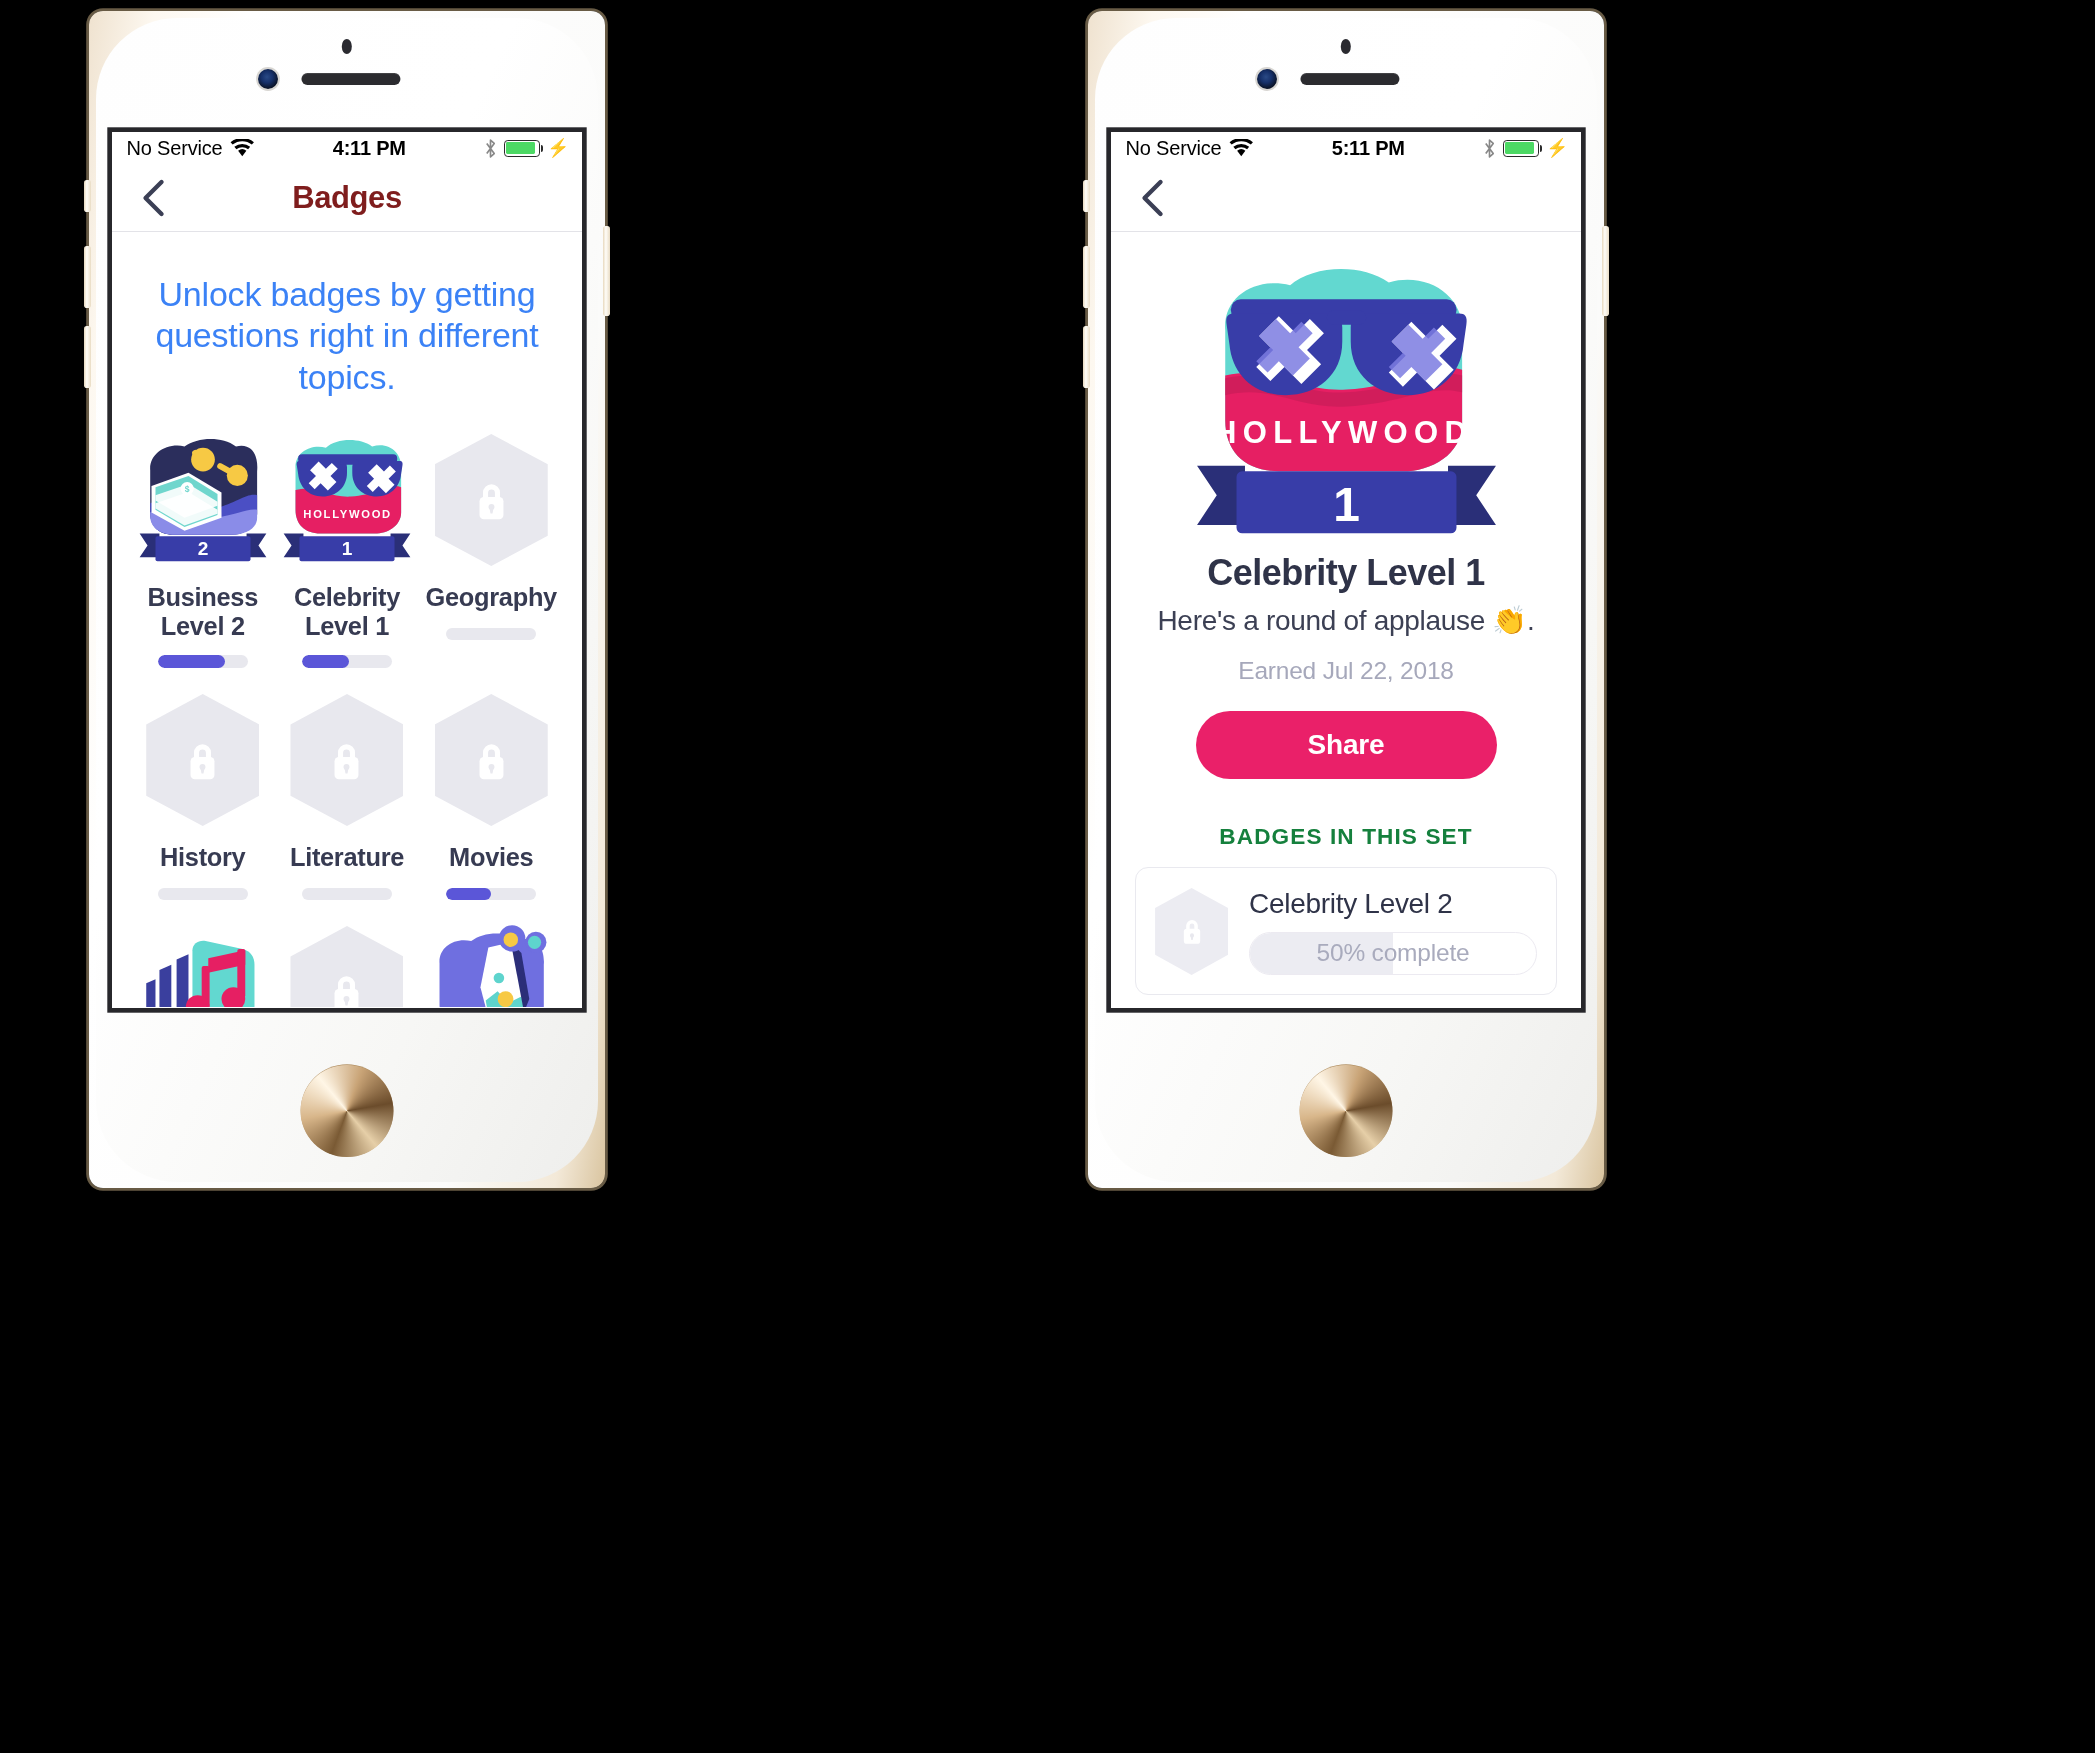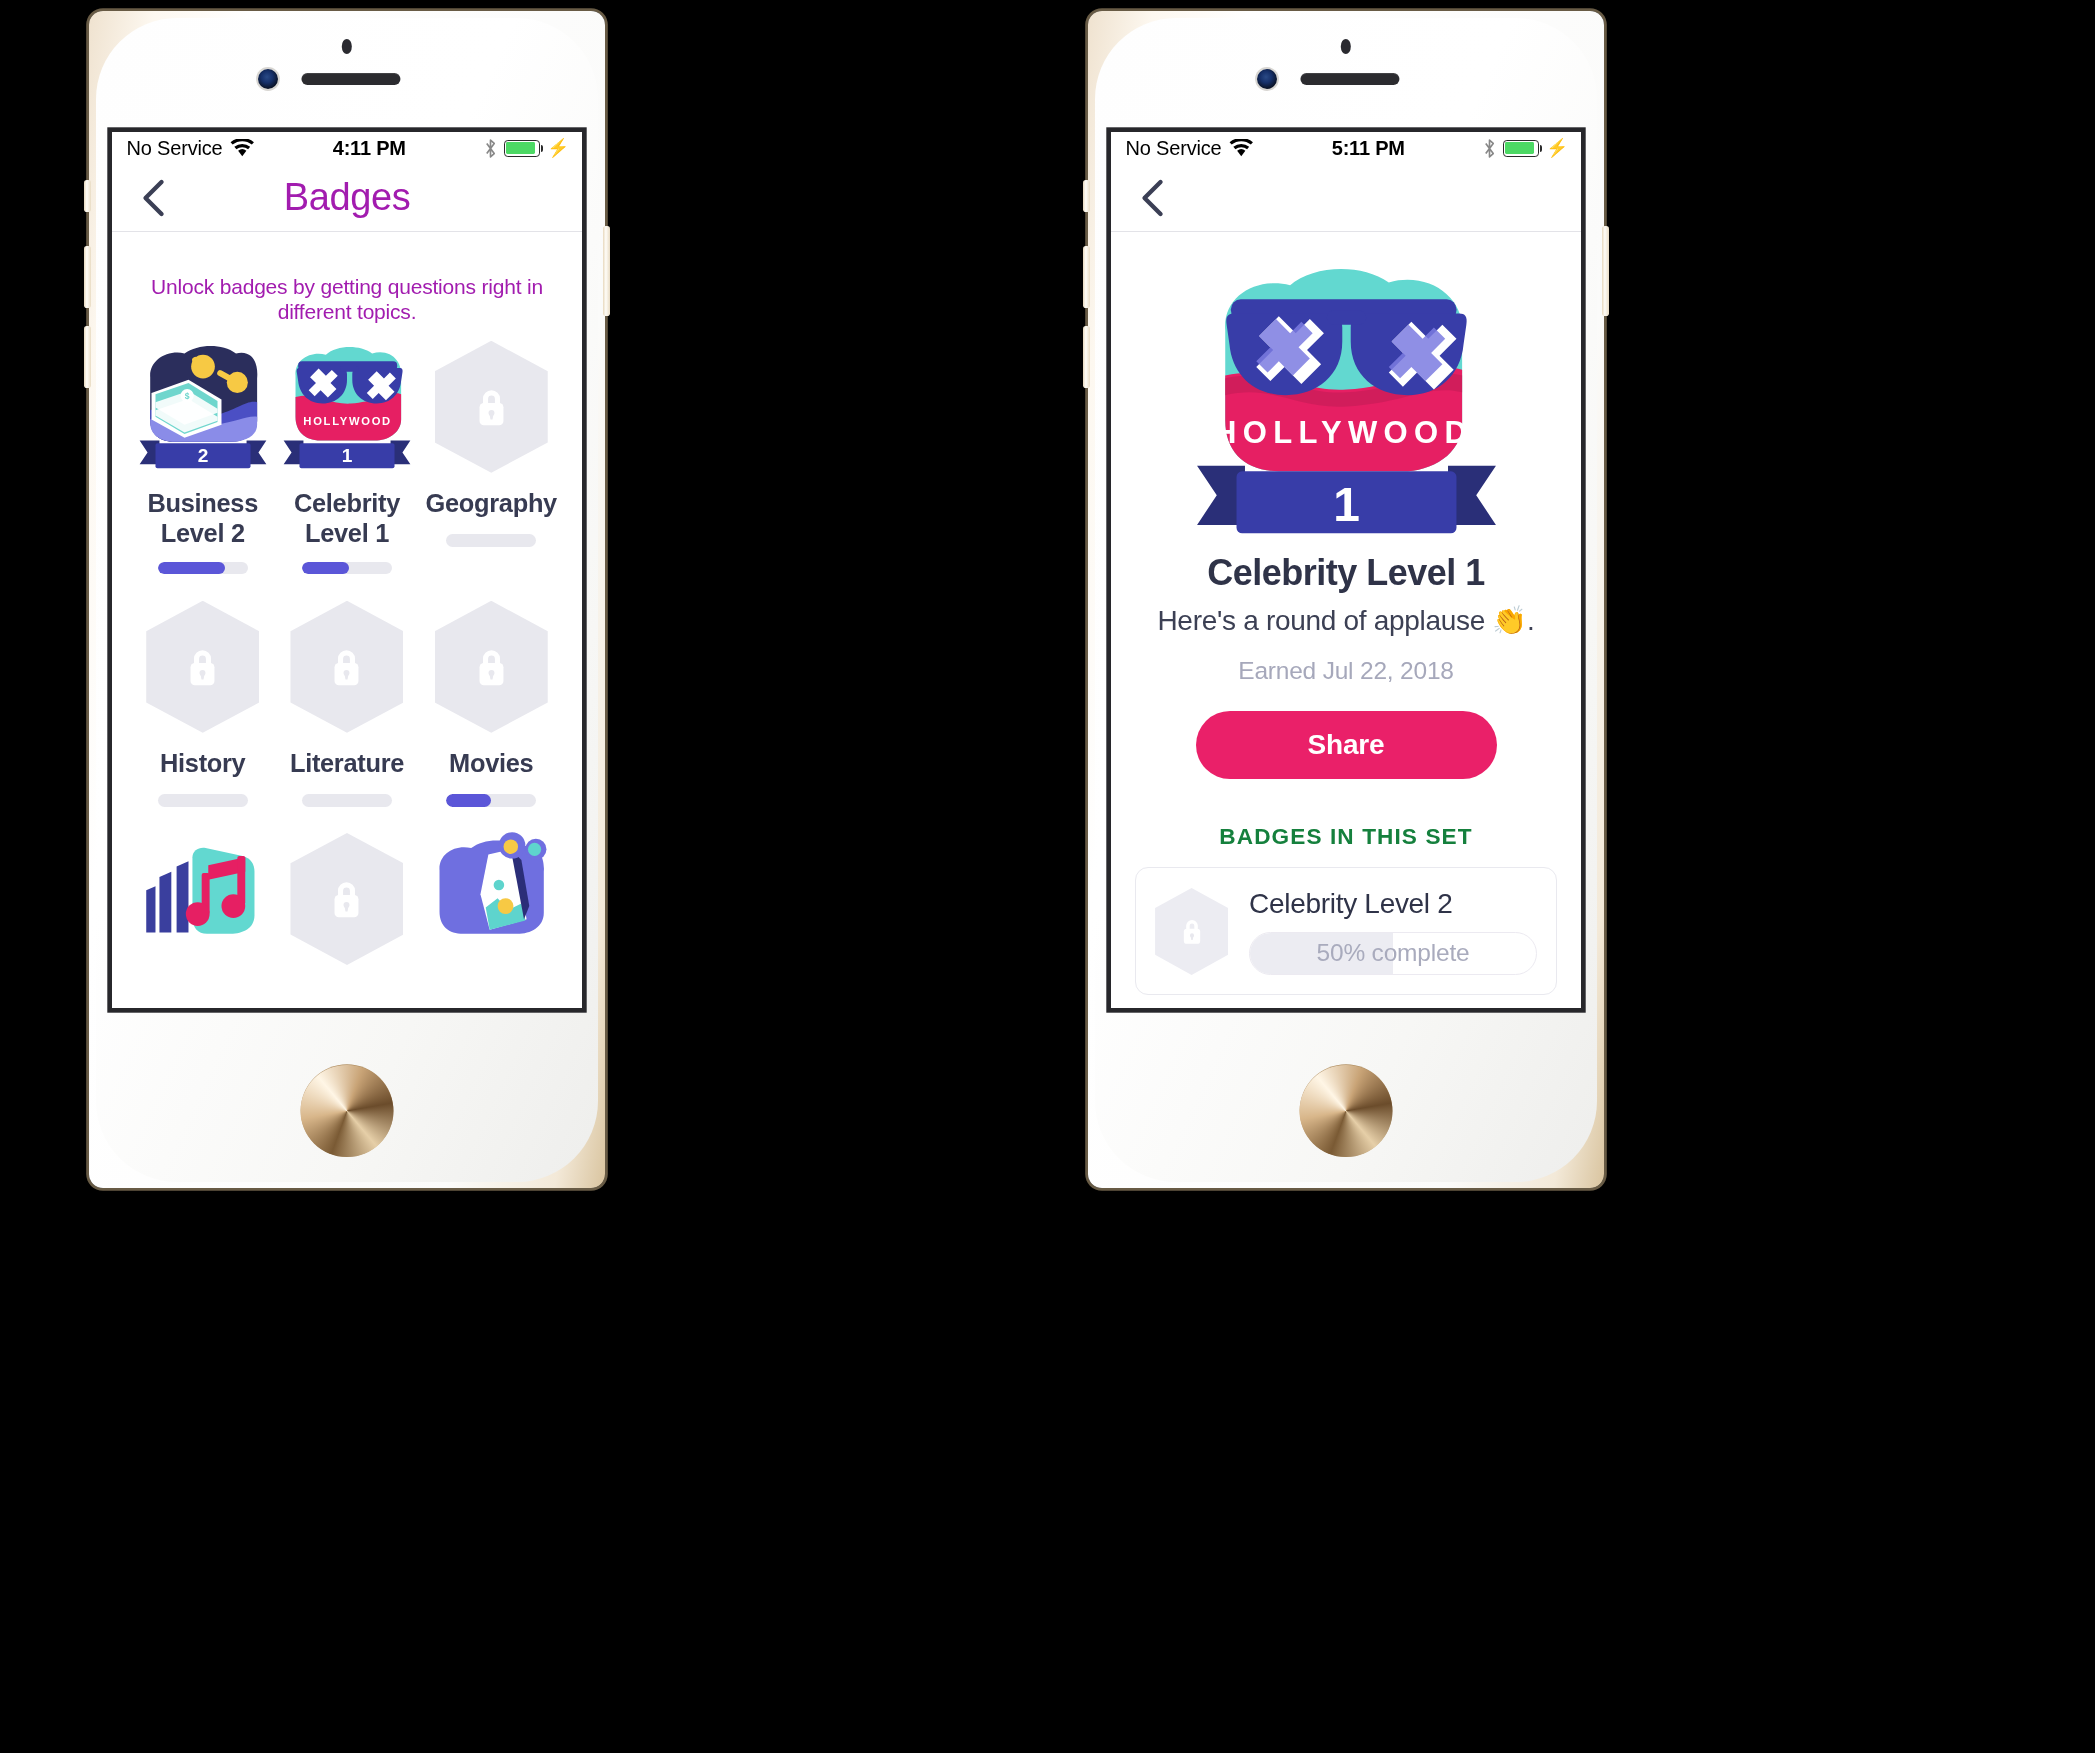--- a/index.html
+++ b/index.html
@@ -104,29 +104,29 @@
   
   .navbar {
     height: 68px; display:flex; align-items:center; position:relative;
     border-bottom:0.9px solid #e3e3e8; background:#fff;
   }
   .nav-back {
     position:absolute; left:26px; top:50%; transform:translateY(-50%);
     width:32px; height:40px; cursor:pointer;
   }
   .nav-title {
-    width:100%; text-align:center; font-size:38px; font-weight:400;
-    color:#a21caf; letter-spacing:-0.4px;
+    width:100%; text-align:center; font-size:31px; font-weight:700;
+    color:#7f1d1d; letter-spacing:-0.4px;
   }
 
   
   .grid-body { padding: 24.5px 19px 0; height: calc(100% - 32px - 69px); overflow:hidden; }
   .intro {
-    text-align:center; color:#a21caf; font-size:21px; line-height:1.22;
-    font-weight:400; margin: 17px 0 12px; letter-spacing:-0.2px;
+    text-align:center; color:#3b82f6; font-size:34px; line-height:1.22;
+    font-weight:400; margin: 17px 0 32px; letter-spacing:-0.2px;
   }
   .badge-grid { display:grid; grid-template-columns: repeat(3,1fr); row-gap: 22.6px; }
   .badge-cell { display:flex; flex-direction:column; align-items:center; cursor:pointer; }
   .badge-art { width: 132px; height: 141px; position:relative; }
   .badge-label {
     margin-top: 11.3px; text-align:center; font-size:25.4px; line-height:1.18;
     color:#373b52; font-weight:700; letter-spacing:-0.3px; min-height:32px;
   }
   .pbar {
     margin-top: 13px; width: 90px; height: 12.2px; border-radius: 6.6px;

